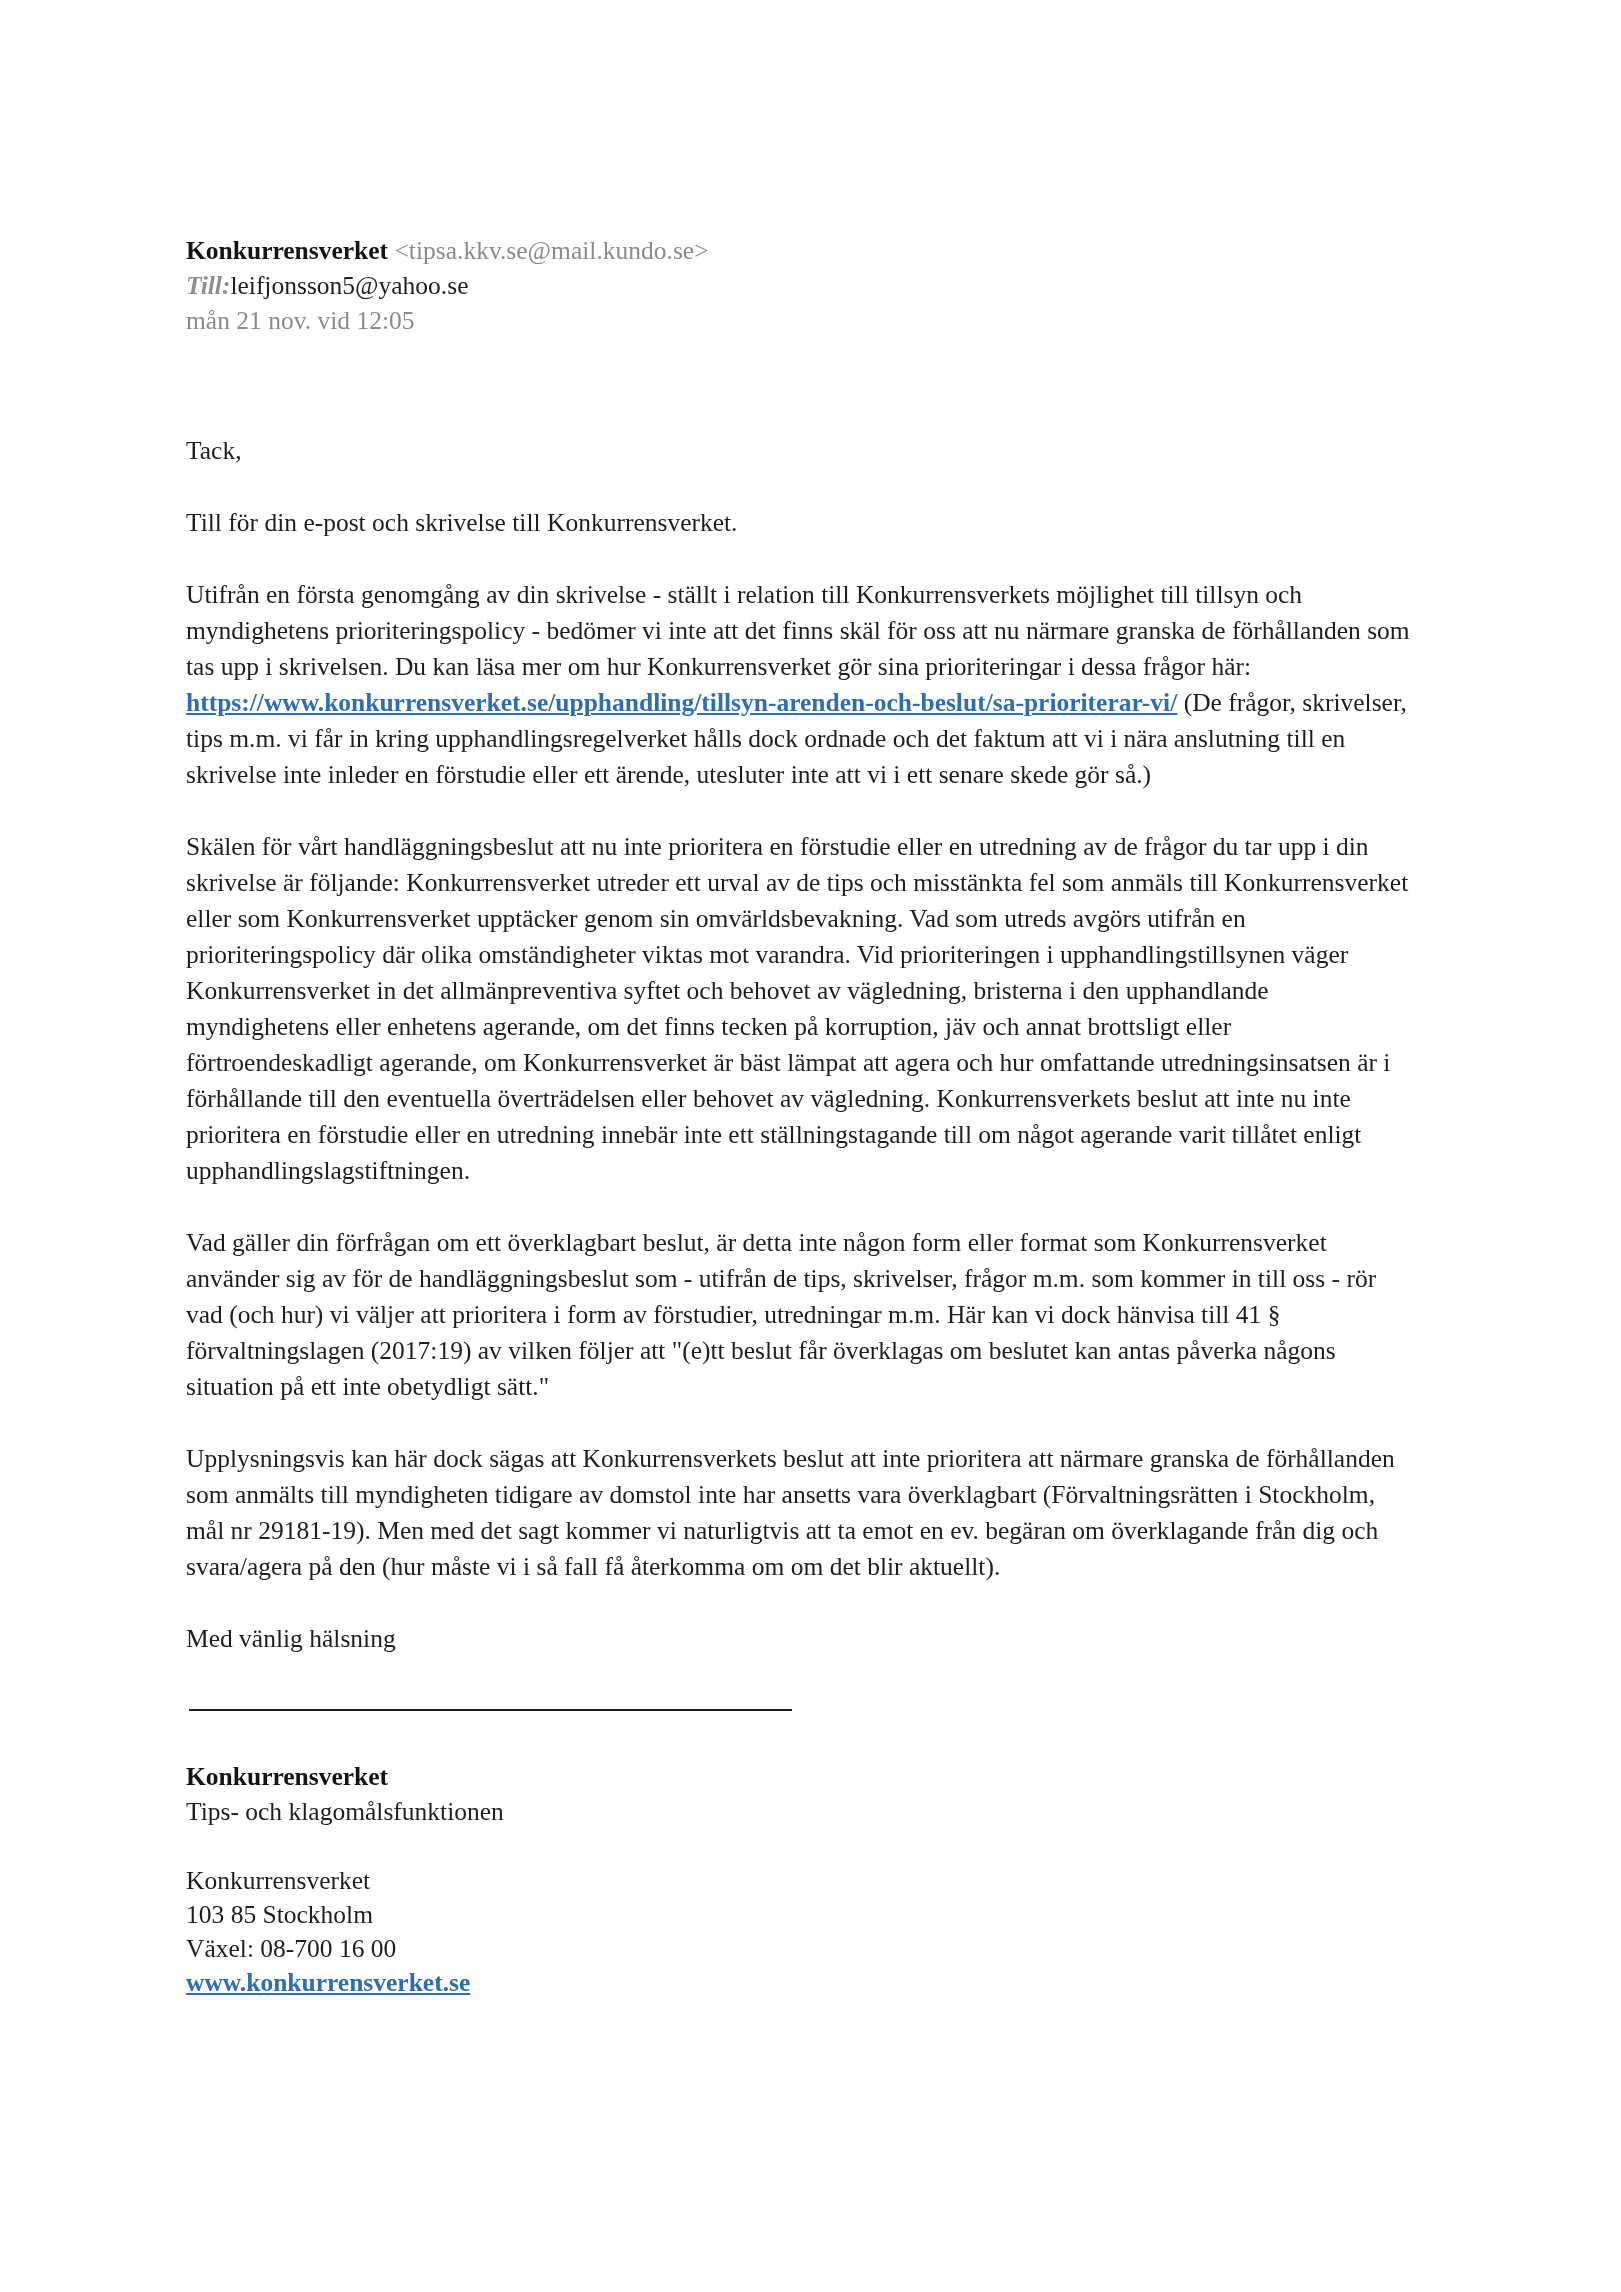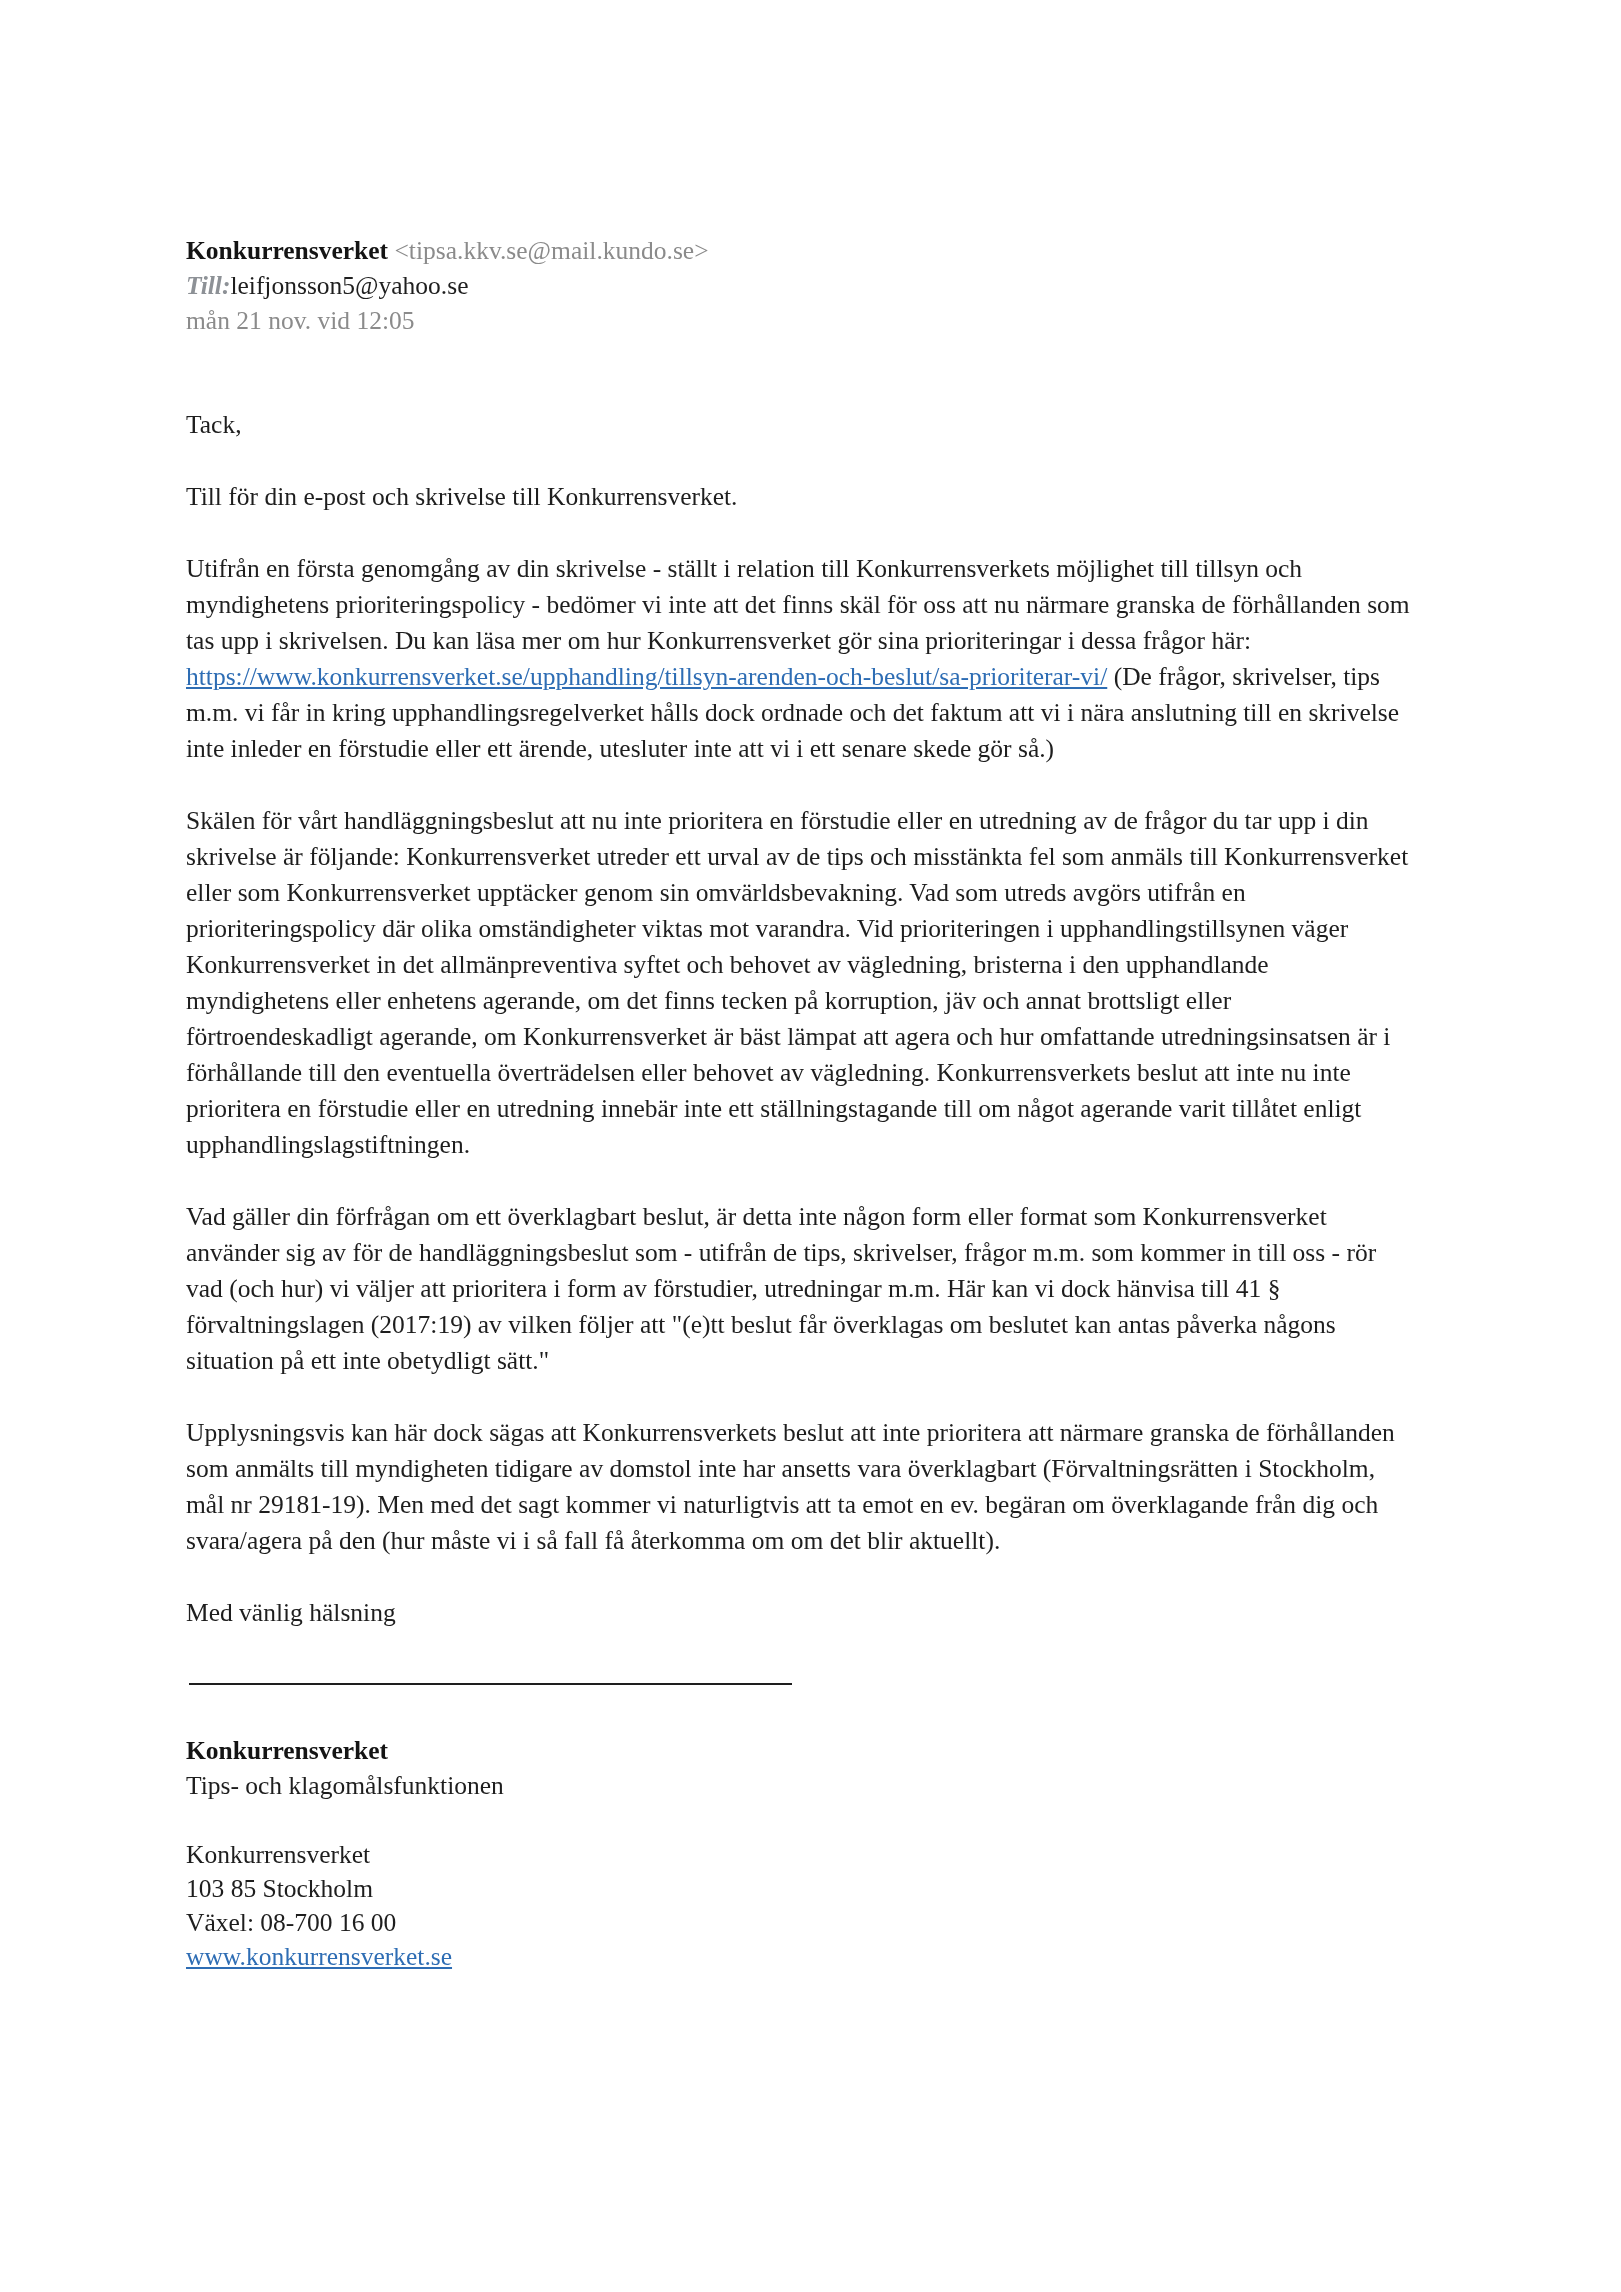--- a/index.html
+++ b/index.html
@@ -14,21 +14,21 @@
     height: 2293px;
     box-sizing: border-box;
     background: #ffffff;
     padding: 233px 196px 0 186px;
     font-family: "Liberation Serif", "DejaVu Serif", serif;
     color: #1e1e1e;
     font-size: 25.5px;
   }
   .email-header {
     line-height: 35px;
-    margin-bottom: 69px;
+    margin-bottom: 95px;
   }
   .sender-name {
     font-weight: bold;
     color: #141414;
   }
   .muted {
     color: #8b8b8b;
   }
   .to-label {
     color: #8d9196;
@@ -38,20 +38,21 @@
   .email-body p {
     margin: 0 0 36px 0;
     line-height: 36px;
     max-width: 1230px;
   }
   a.link {
     color: #2e6db4;
     text-decoration: underline;
     overflow-wrap: break-word;
     cursor: pointer;
+    font-weight: bold;
   }
   hr.sig-divider {
     border: none;
     border-top: 2px solid #1e1e1e;
     width: 603px;
     margin: 52px 0 48px 2.9px;
   }
   .sig-block {
     line-height: 35px;
     margin: 0 0 35px 0;

